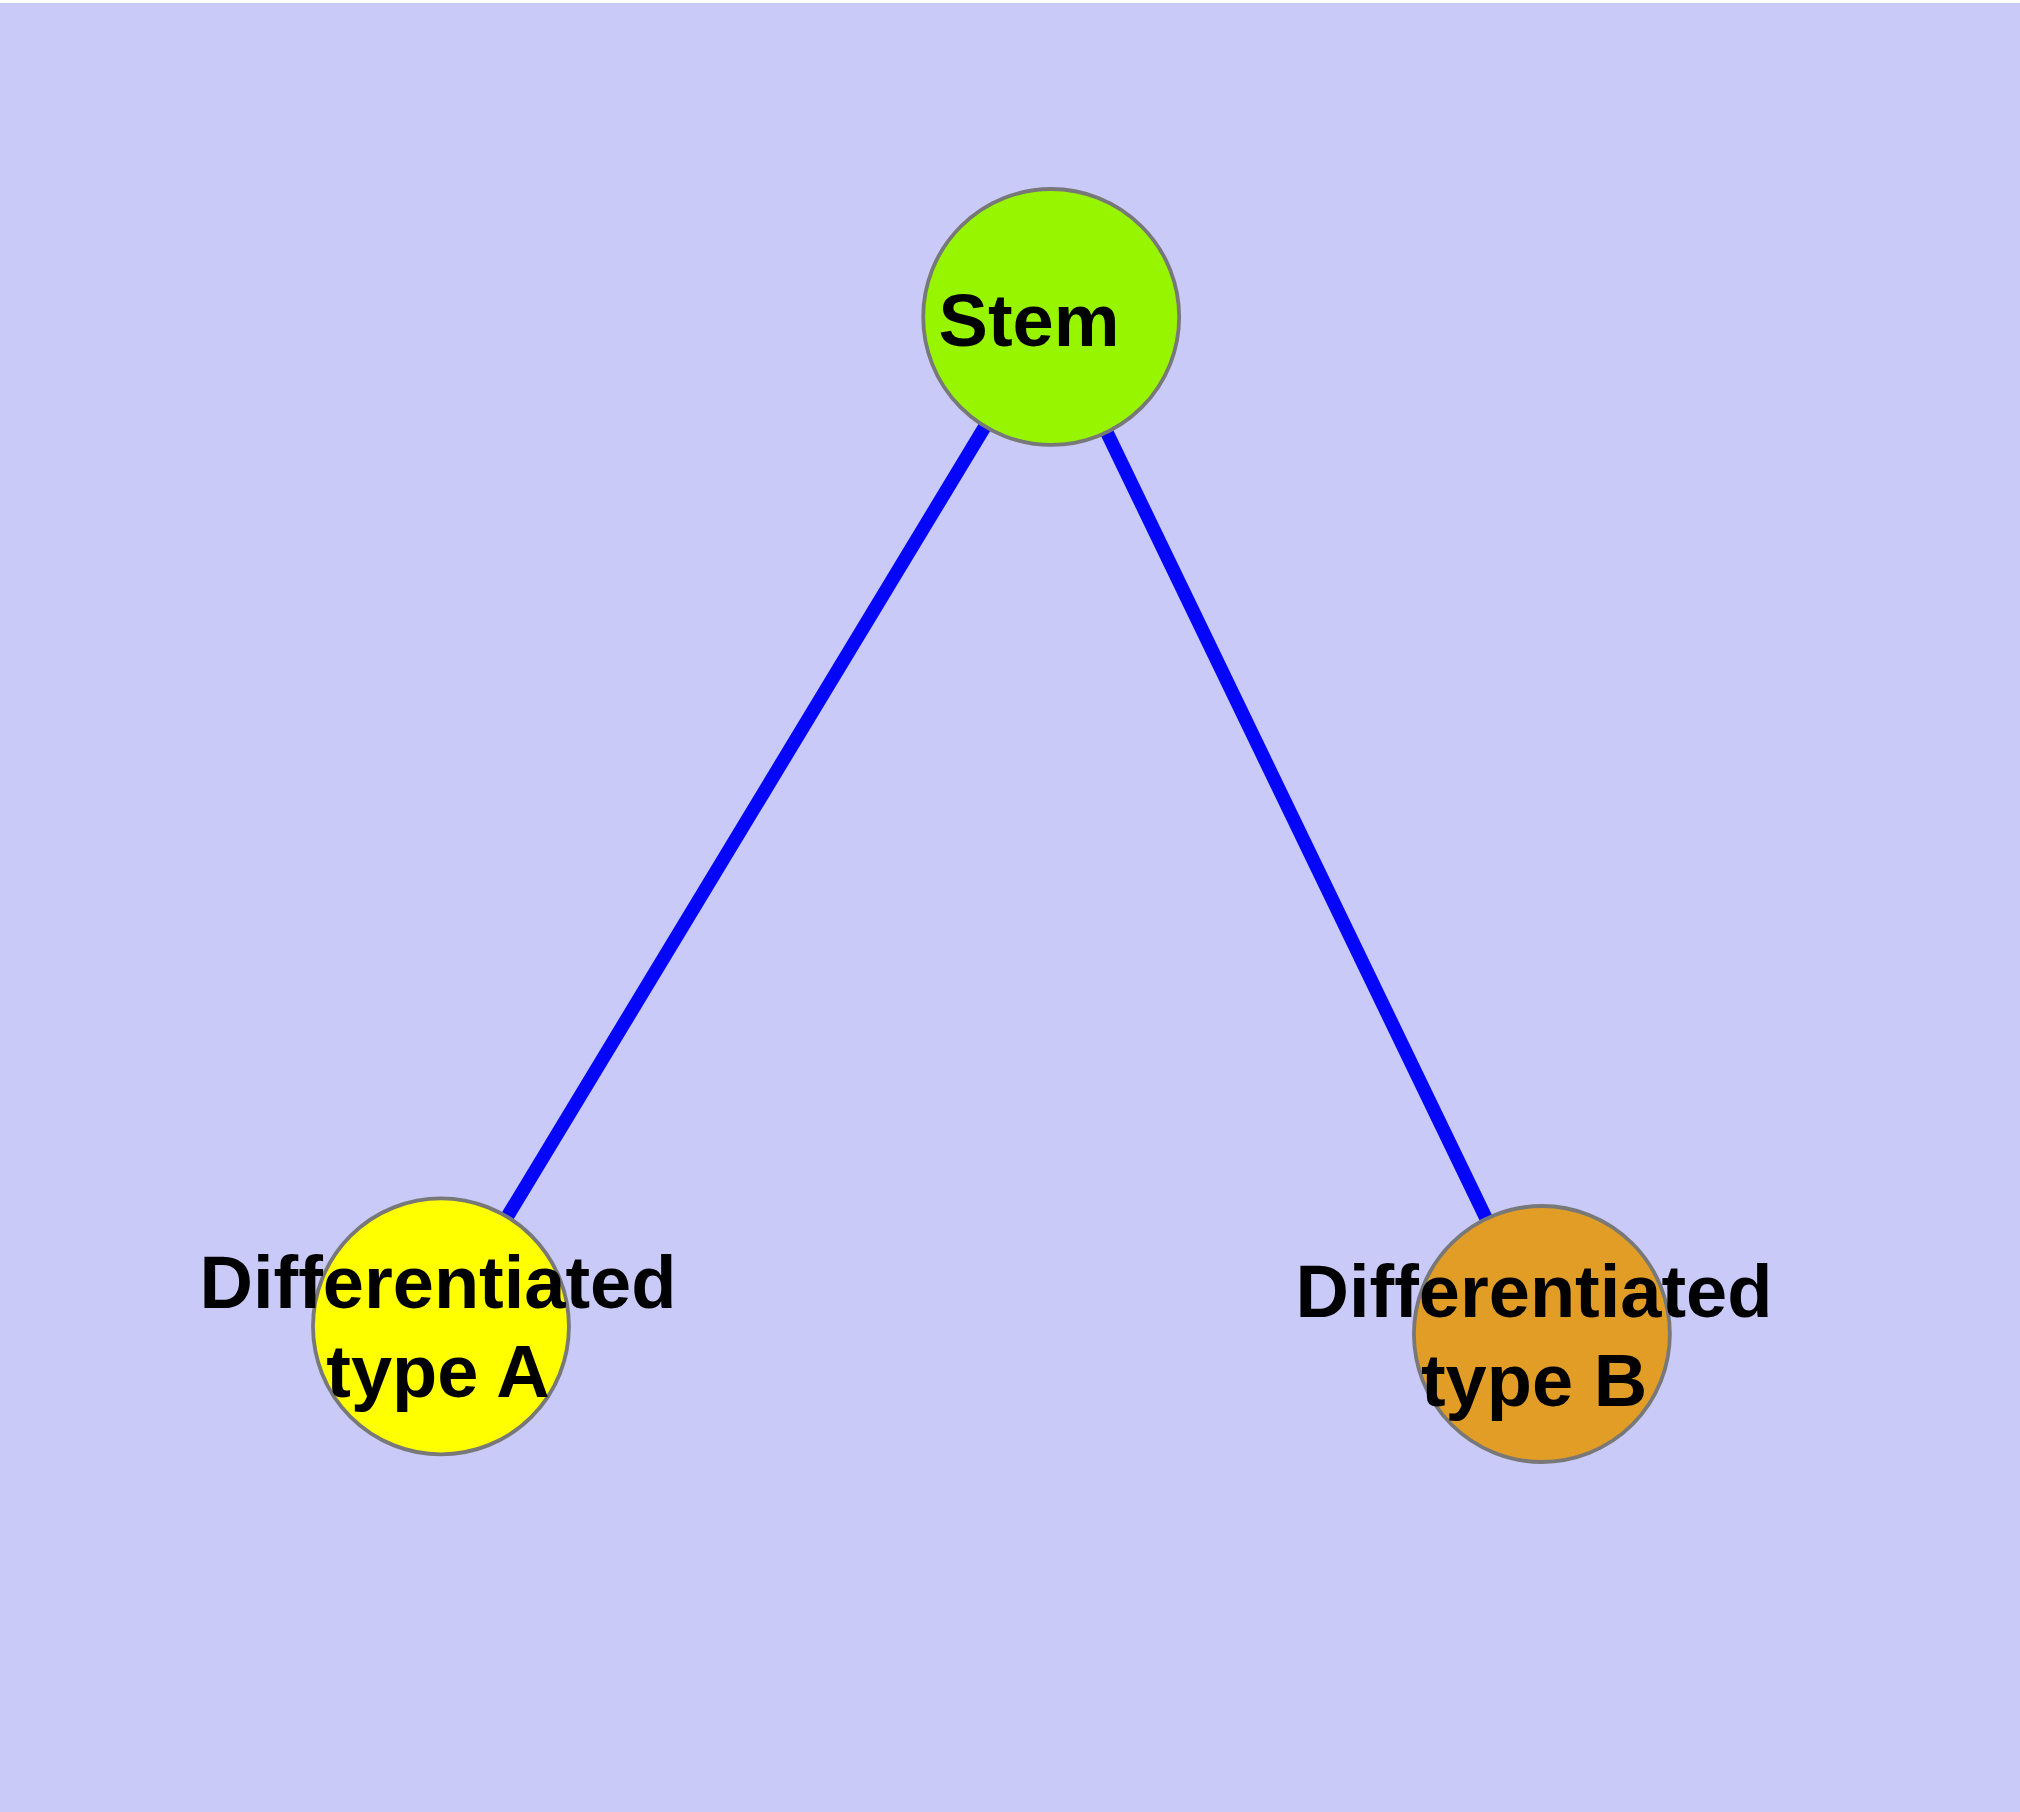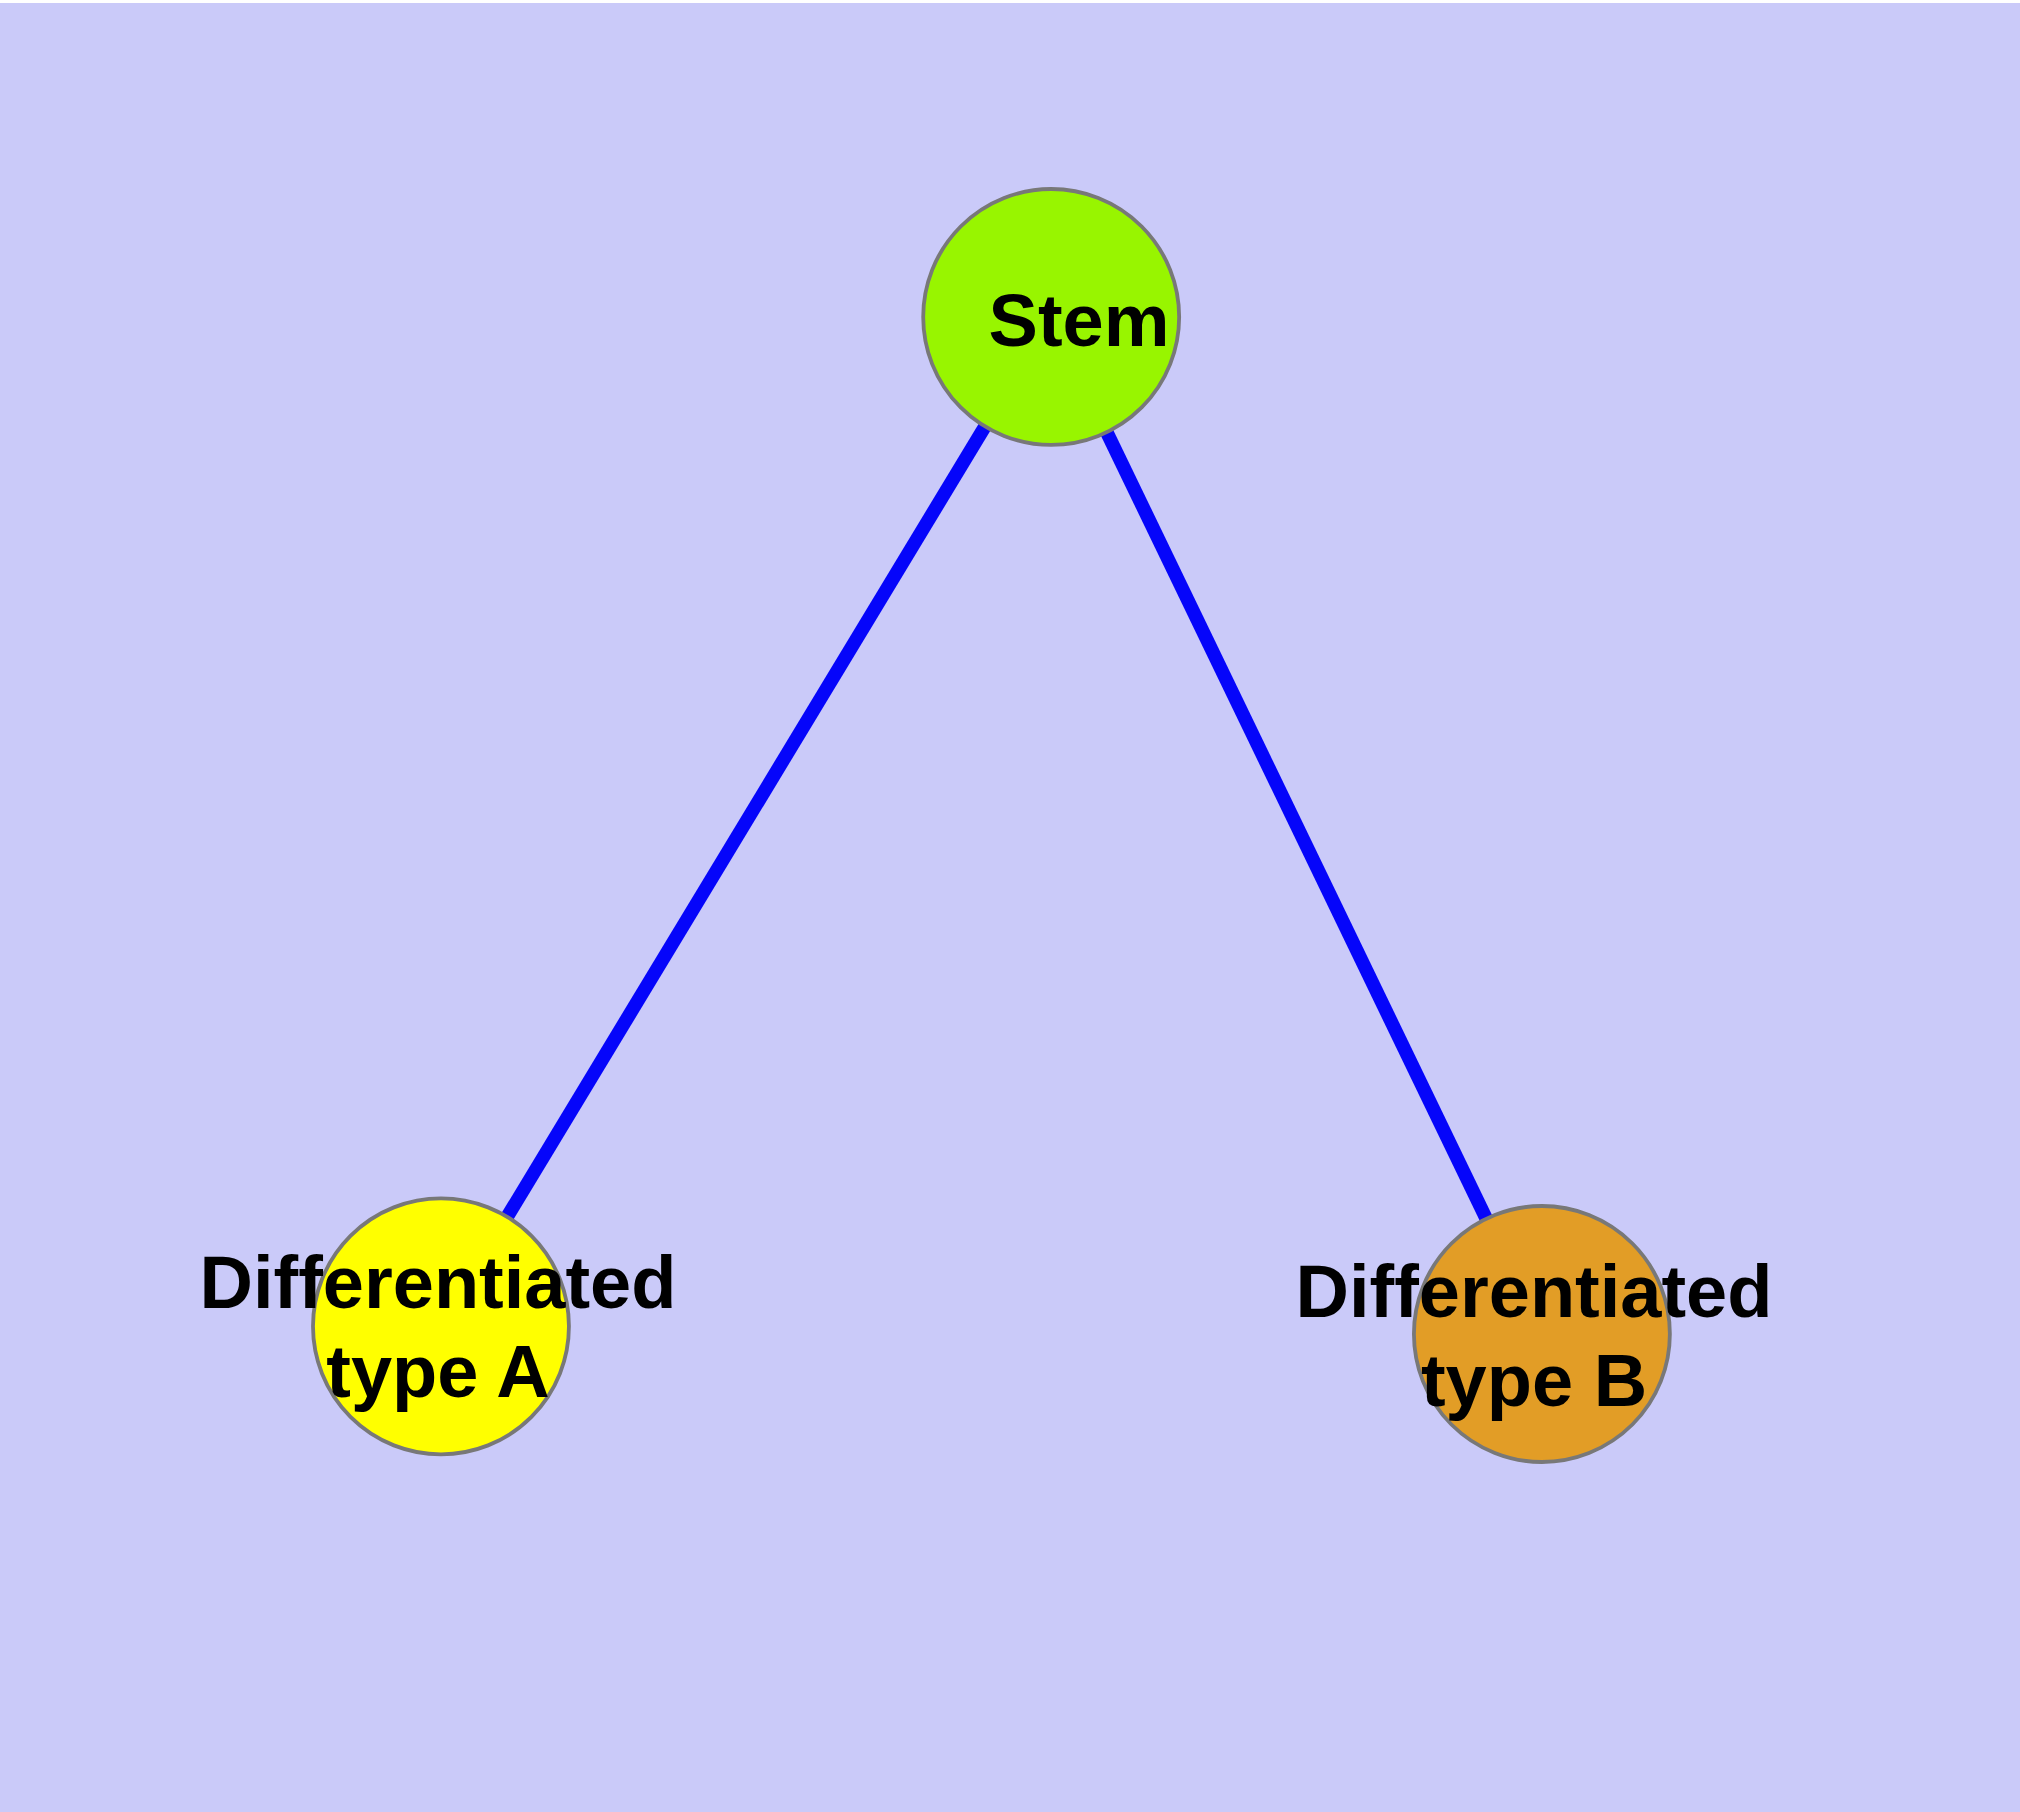--- a/index.html
+++ b/index.html
@@ -41,21 +41,21 @@
     position: absolute;
     transform: translate(-50%, -50%);
     color: #000000;
     font-weight: bold;
     font-size: 74px;
     line-height: 89px;
     text-align: center;
     white-space: pre-line;
     letter-spacing: 0;
   }
-  .label-stem   { left: 1079px; top: 320px; }
+  .label-stem   { left: 1029px; top: 320px; }
   .label-type-a { left: 438px;  top: 1327px; }
   .label-type-b { left: 1534px; top: 1336px; }
 </style>
 </head>
 <body>
 
 <div class="canvas">
 
   <svg class="graph-svg" viewBox="0 0 2384 2138" xmlns="http://www.w3.org/2000/svg">
 

